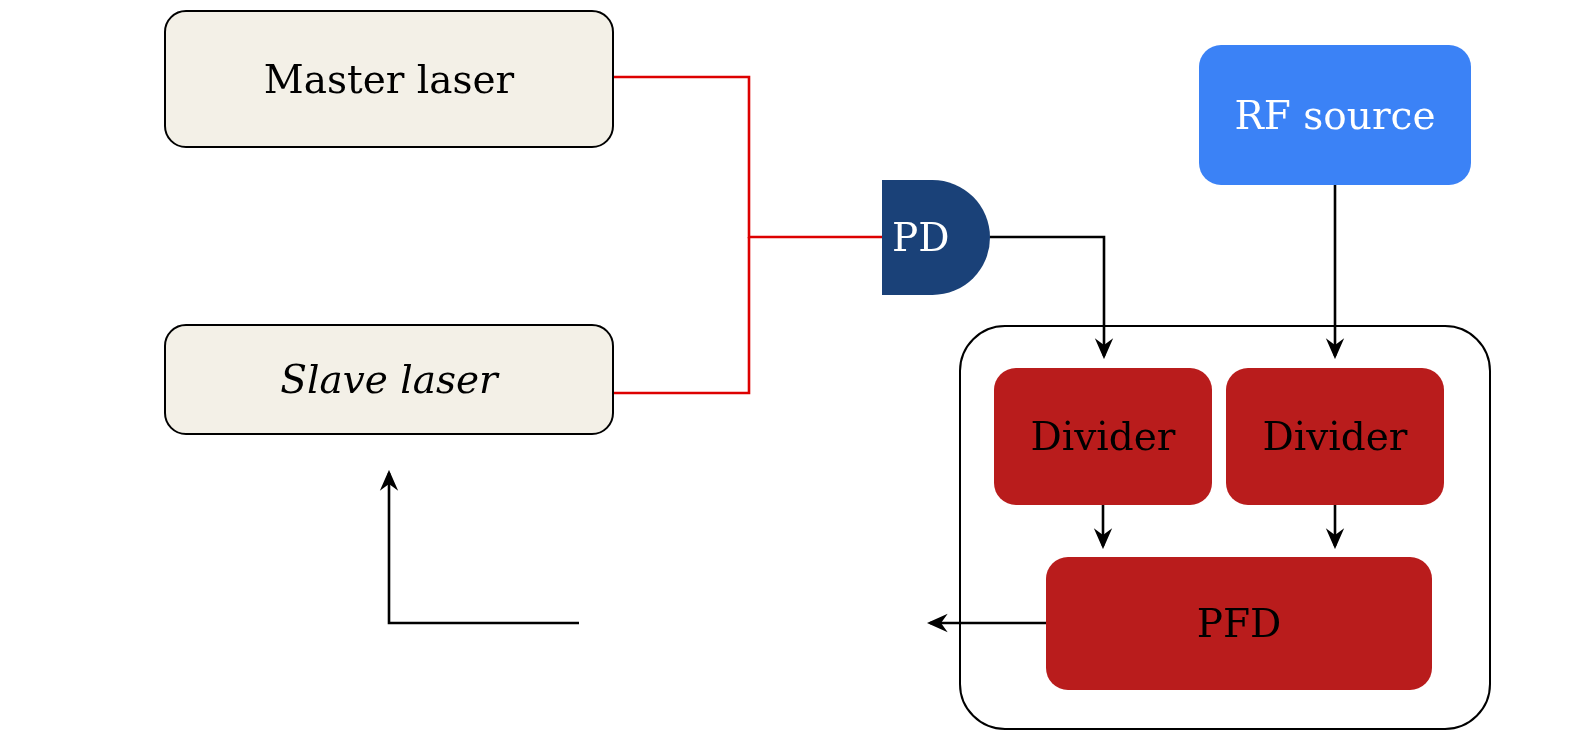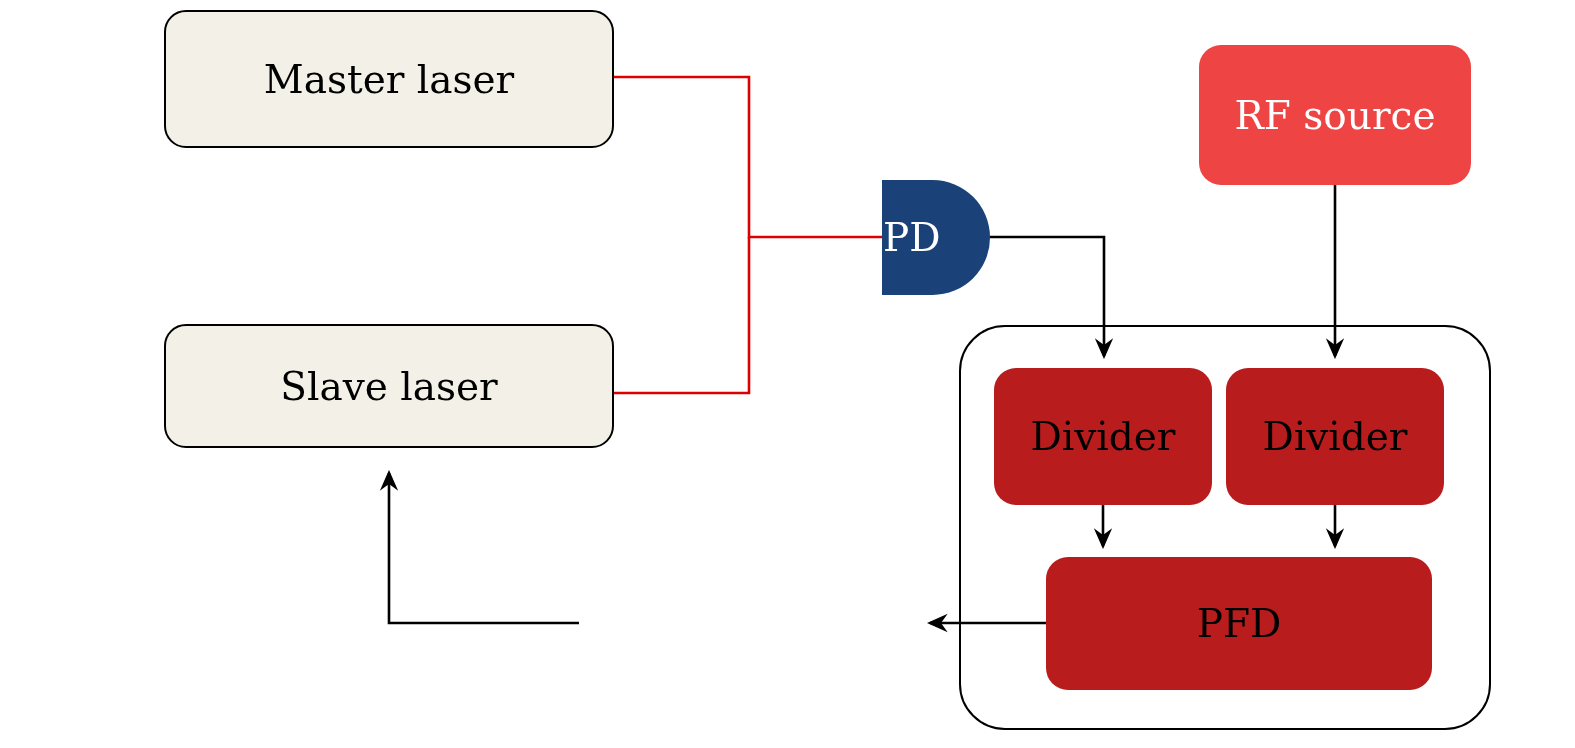--- a/index.html
+++ b/index.html
@@ -37,42 +37,42 @@
   .laser-box {
     background: #f3f0e7;
     border: 2.5px solid #000000;
     border-radius: 22px;
   }
   .gray-box {
     background: #b91c1c;
     border-radius: 22px;
   }
   .rf-box {
-    background: #ef4444;
+    background: #3b82f6;
     border-radius: 22px;
     color: #ffffff;
   }
   .pd-shape {
     background: #1a4178;
     border-radius: 0 58px 58px 0;
     color: #ffffff;
     justify-content: flex-start;
-    padding-left: 1px;
+    padding-left: 10px;
   }
   .pll-container {
     position: absolute;
     box-sizing: border-box;
     border: 2.5px solid #000000;
     border-radius: 46px;
     background: transparent;
     z-index: 1;
   }
   
   #master-laser { left: 120px; top: 10px;  width: 450px; height: 138px; }
-  #slave-laser  { left: 120px; top: 324px; width: 450px; height: 124px; }
+  #slave-laser  { left: 120px; top: 324px; width: 450px; height: 111px; font-style: italic; }
   #pd           { left: 838px; top: 180px; width: 108px; height: 115px; }
   #rf-source    { left: 1155px; top: 45px; width: 272px; height: 140px; }
   #pll-box      { left: 915px; top: 325px; width: 532px; height: 405px; }
   #divider-left { left: 950px;  top: 368px; width: 218px; height: 137px; }
   #divider-right{ left: 1182px; top: 368px; width: 218px; height: 137px; }
   #pfd          { left: 1002px; top: 557px; width: 386px; height: 133px; }
   #loop-filter  { left: 535px;  top: 557px; width: 340px; height: 133px; }
 </style>
 </head>
 <body>

